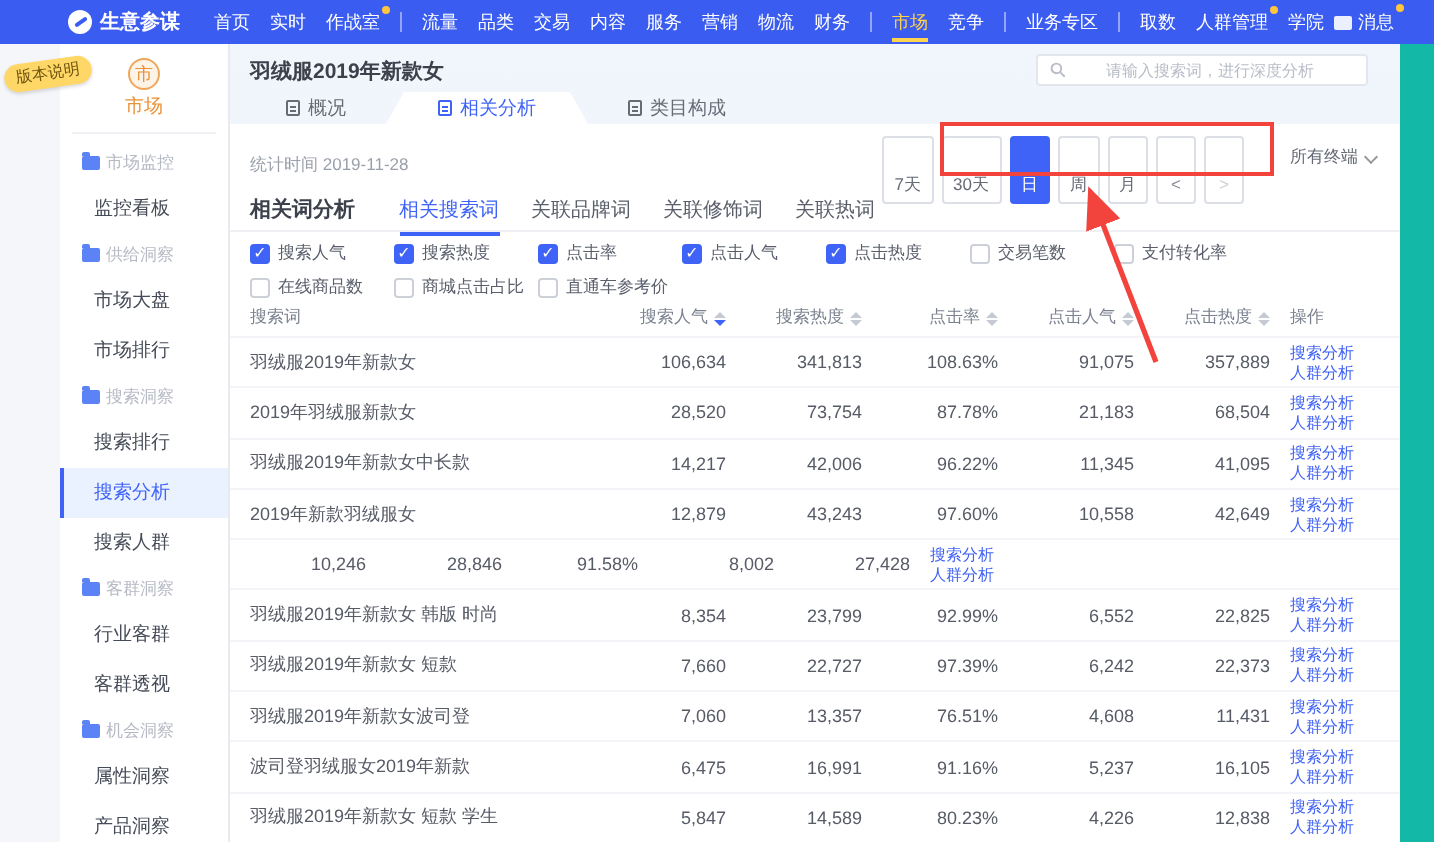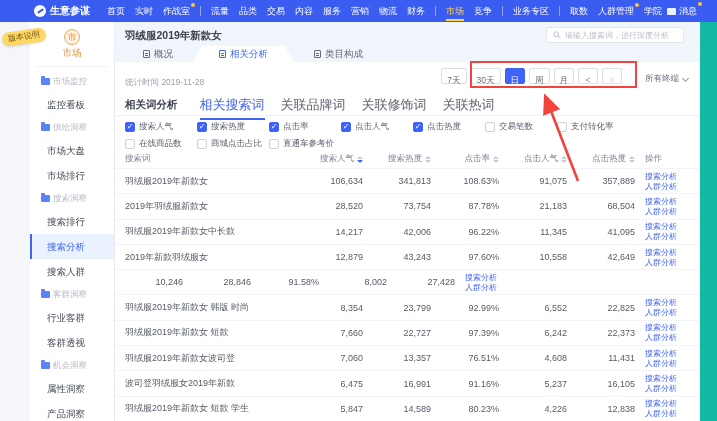--- a/index.html
+++ b/index.html
@@ -33,44 +33,44 @@
   .side-entry { position:relative; height:25px; line-height:25px; font-size:9.5px; color:#454b57; padding-left:17px; cursor:pointer; white-space:nowrap; }
   .side-entry.group { height:21px; line-height:21px; font-size:8.5px; color:#b6bac4; padding-left:11px; display:flex; align-items:center; gap:3px; cursor:default; }
   .folder-icon { display:inline-block; width:9px; height:7px; background:#5b83f5; border-radius:1px; position:relative; flex:0 0 auto; }
   .folder-icon::before { content:""; position:absolute; left:0; top:-2px; width:4px; height:2px; background:#5b83f5; border-radius:1px 1px 0 0; }
   .side-entry.active { background:#eaf2ff; color:#3f63f7; }
   .side-entry.active::before { content:""; position:absolute; left:0; top:0; bottom:0; width:2px; background:#3f63f7; }
 
   
   .main { position:absolute; left:115px; top:22px; width:585px; height:399px; background:linear-gradient(#f1f5fc,#edf0f7);text-decoration:underline; }
   .keyword-title { position:absolute; left:10px; top:7px; font-size:10.5px; font-weight:bold; color:#3c414c; }
-  .search-box { position:absolute; right:16px; top:5px; width:138px; height:16px; background:#fff; border:1px solid #e3e6ec; border-radius:2px; display:flex; align-items:center; gap:4px; padding:0 6px; }
+  .search-box { position:absolute; right:16px; top:5px; width:166px; height:16px; background:#fff; border:1px solid #e3e6ec; border-radius:2px; display:flex; align-items:center; gap:20px; padding:0 6px; }
   .search-box input { border:0; outline:0; flex:1; font-size:8px; color:#8a8f9a; background:transparent; font-family:inherit; }
   .search-box input::placeholder { color:#b9bdc7; }
 
   .tabs { position:absolute; left:8px; top:24px; display:flex; height:16px; }
   .tab { display:flex; align-items:center; gap:4px; font-size:9.5px; color:#666b76; padding:0 20px; height:16px; cursor:pointer; }
   .tab.active { background:#fff; color:#3f63f7; clip-path:polygon(9px 0, calc(100% - 9px) 0, 100% 100%, 0 100%); padding:0 26px; }
   .doc-icon { display:inline-block; width:7px; height:8px; border:1px solid currentColor; border-radius:1px; position:relative; }
   .doc-icon::after { content:""; position:absolute; left:1px; top:2px; width:3px; height:1px; background:currentColor; box-shadow:0 2px 0 currentColor; }
 
   .card { position:absolute; left:0; top:40px; width:585px; height:359px; background:#fff; }
   .stat-time { position:absolute; left:10px; top:15px; font-size:8.5px; color:#9aa0ab; }
 
   .range-bar { position:absolute; right:78px; top:6px; display:flex; align-items:center; z-index:10; }
-  .rbtn { min-width:20px; padding:4px 5px; height:16px; border:1px solid #dcdfe6; background:#fff; color:#666b76; font-size:8.5px; line-height:14px; text-align:center; border-radius:2px; margin-left:4px; font-family:inherit; cursor:pointer; }
+  .rbtn { min-width:20px; padding:16px 5px; height:16px; border:1px solid #dcdfe6; background:#fff; color:#666b76; font-size:8.5px; line-height:14px; text-align:center; border-radius:2px; margin-left:4px; font-family:inherit; cursor:pointer; }
   .rbtn.active { background:#3f63f7; border-color:#3f63f7; color:#fff; }
   .rbtn.pager { color:#8a8f9a; }
   .rbtn.disabled { color:#ccd0d8; }
   .terminal { position:absolute; right:12px; top:11px; display:flex; align-items:center; gap:4px; font-size:8.5px; color:#666b76; cursor:pointer; z-index:10; }
   .chev-down { width:5px; height:5px; border-right:1px solid #999; border-bottom:1px solid #999; transform:rotate(45deg); margin-top:-2px; }
 
   .section-row { position:absolute; left:10px; top:32px; height:21px; display:flex; align-items:center; gap:16px;text-align:center; }
   .section-title { font-size:10.5px; font-weight:bold; color:#3c414c; margin-right:6px; }
-  .atab { position:relative; font-size:13px; color:#5a5f6b; cursor:pointer; }
+  .atab { position:relative; font-size:10px; color:#5a5f6b; cursor:pointer; }
   .atab.active { color:#3f63f7; }
   .atab.active::after { content:""; position:absolute; left:0; right:0; bottom:-6px; height:2px; background:#3f63f7; }
   .section-divider { position:absolute; left:0; right:0; top:53px; border-bottom:1px solid #eef0f3; }
 
   .filters { position:absolute; left:10px; top:59px; }
   .filter-row { display:grid; grid-template-columns:repeat(7,72px); margin-bottom:5px; }
   .filter { display:flex; align-items:center; gap:4px; cursor:pointer; }
   .cb { width:10px; height:10px; border:1px solid #ccd0d9; border-radius:2px; background:#fff; display:inline-flex; flex:0 0 auto; }
   .cb.checked { background:#3f63f7; border-color:#3f63f7; }
   .cb.checked::after { content:"✓"; color:#fff; font-size:8px; line-height:8px; margin:auto; }

